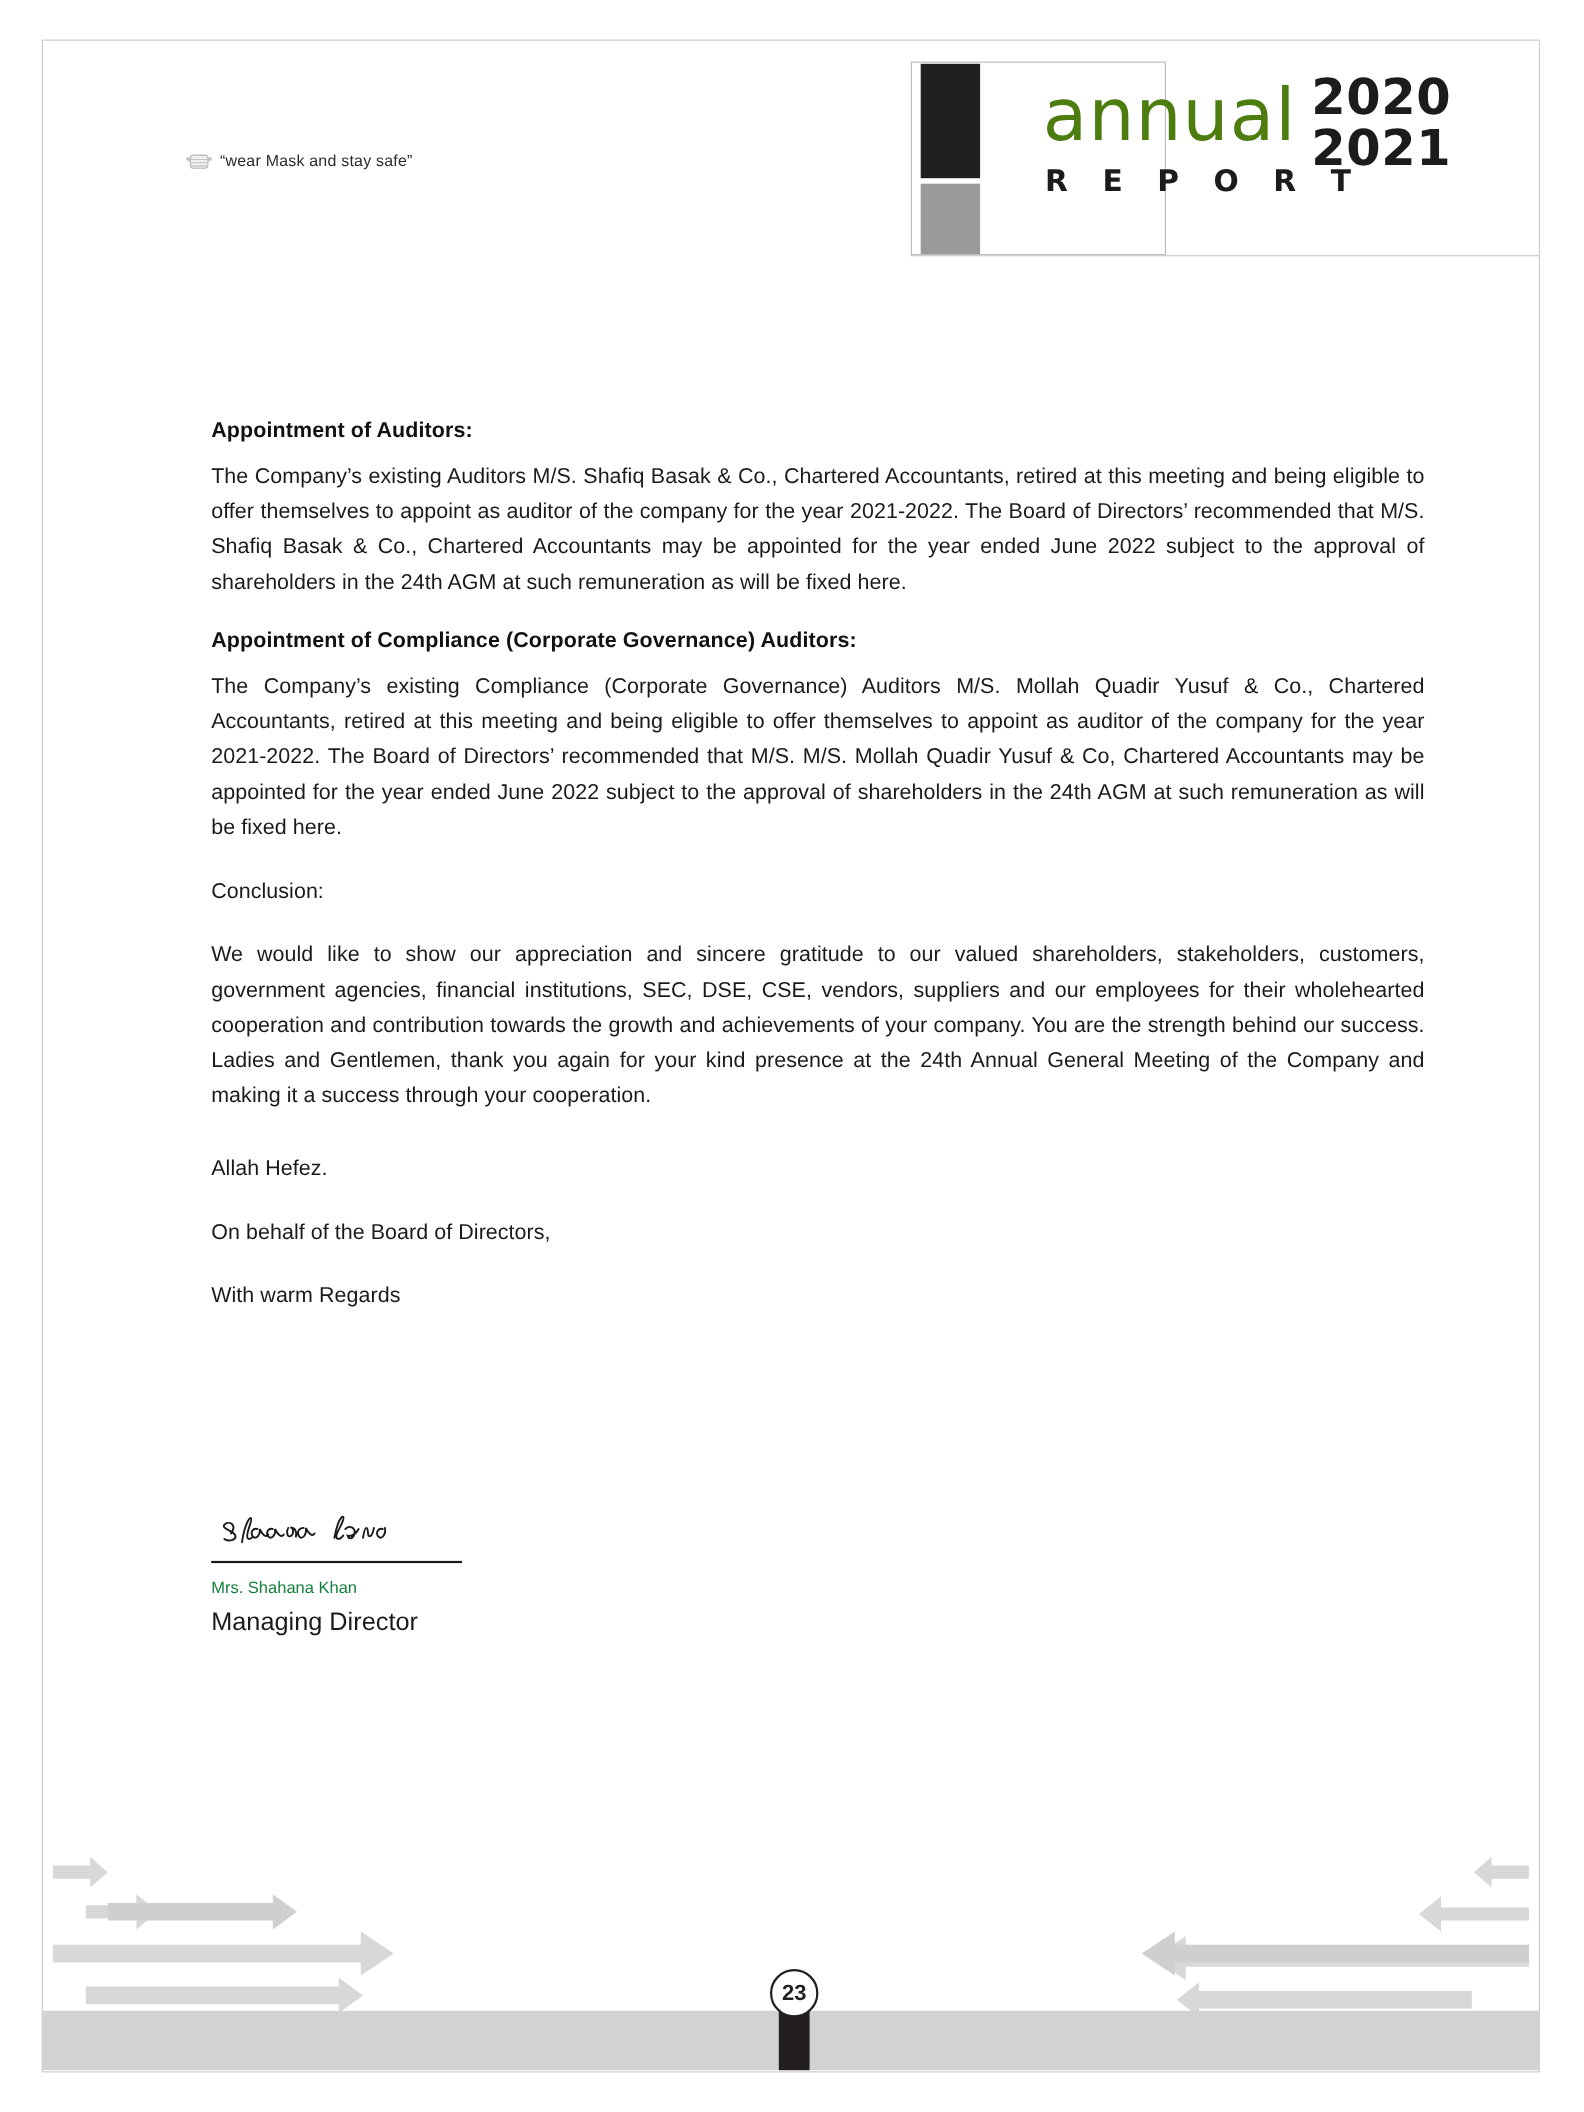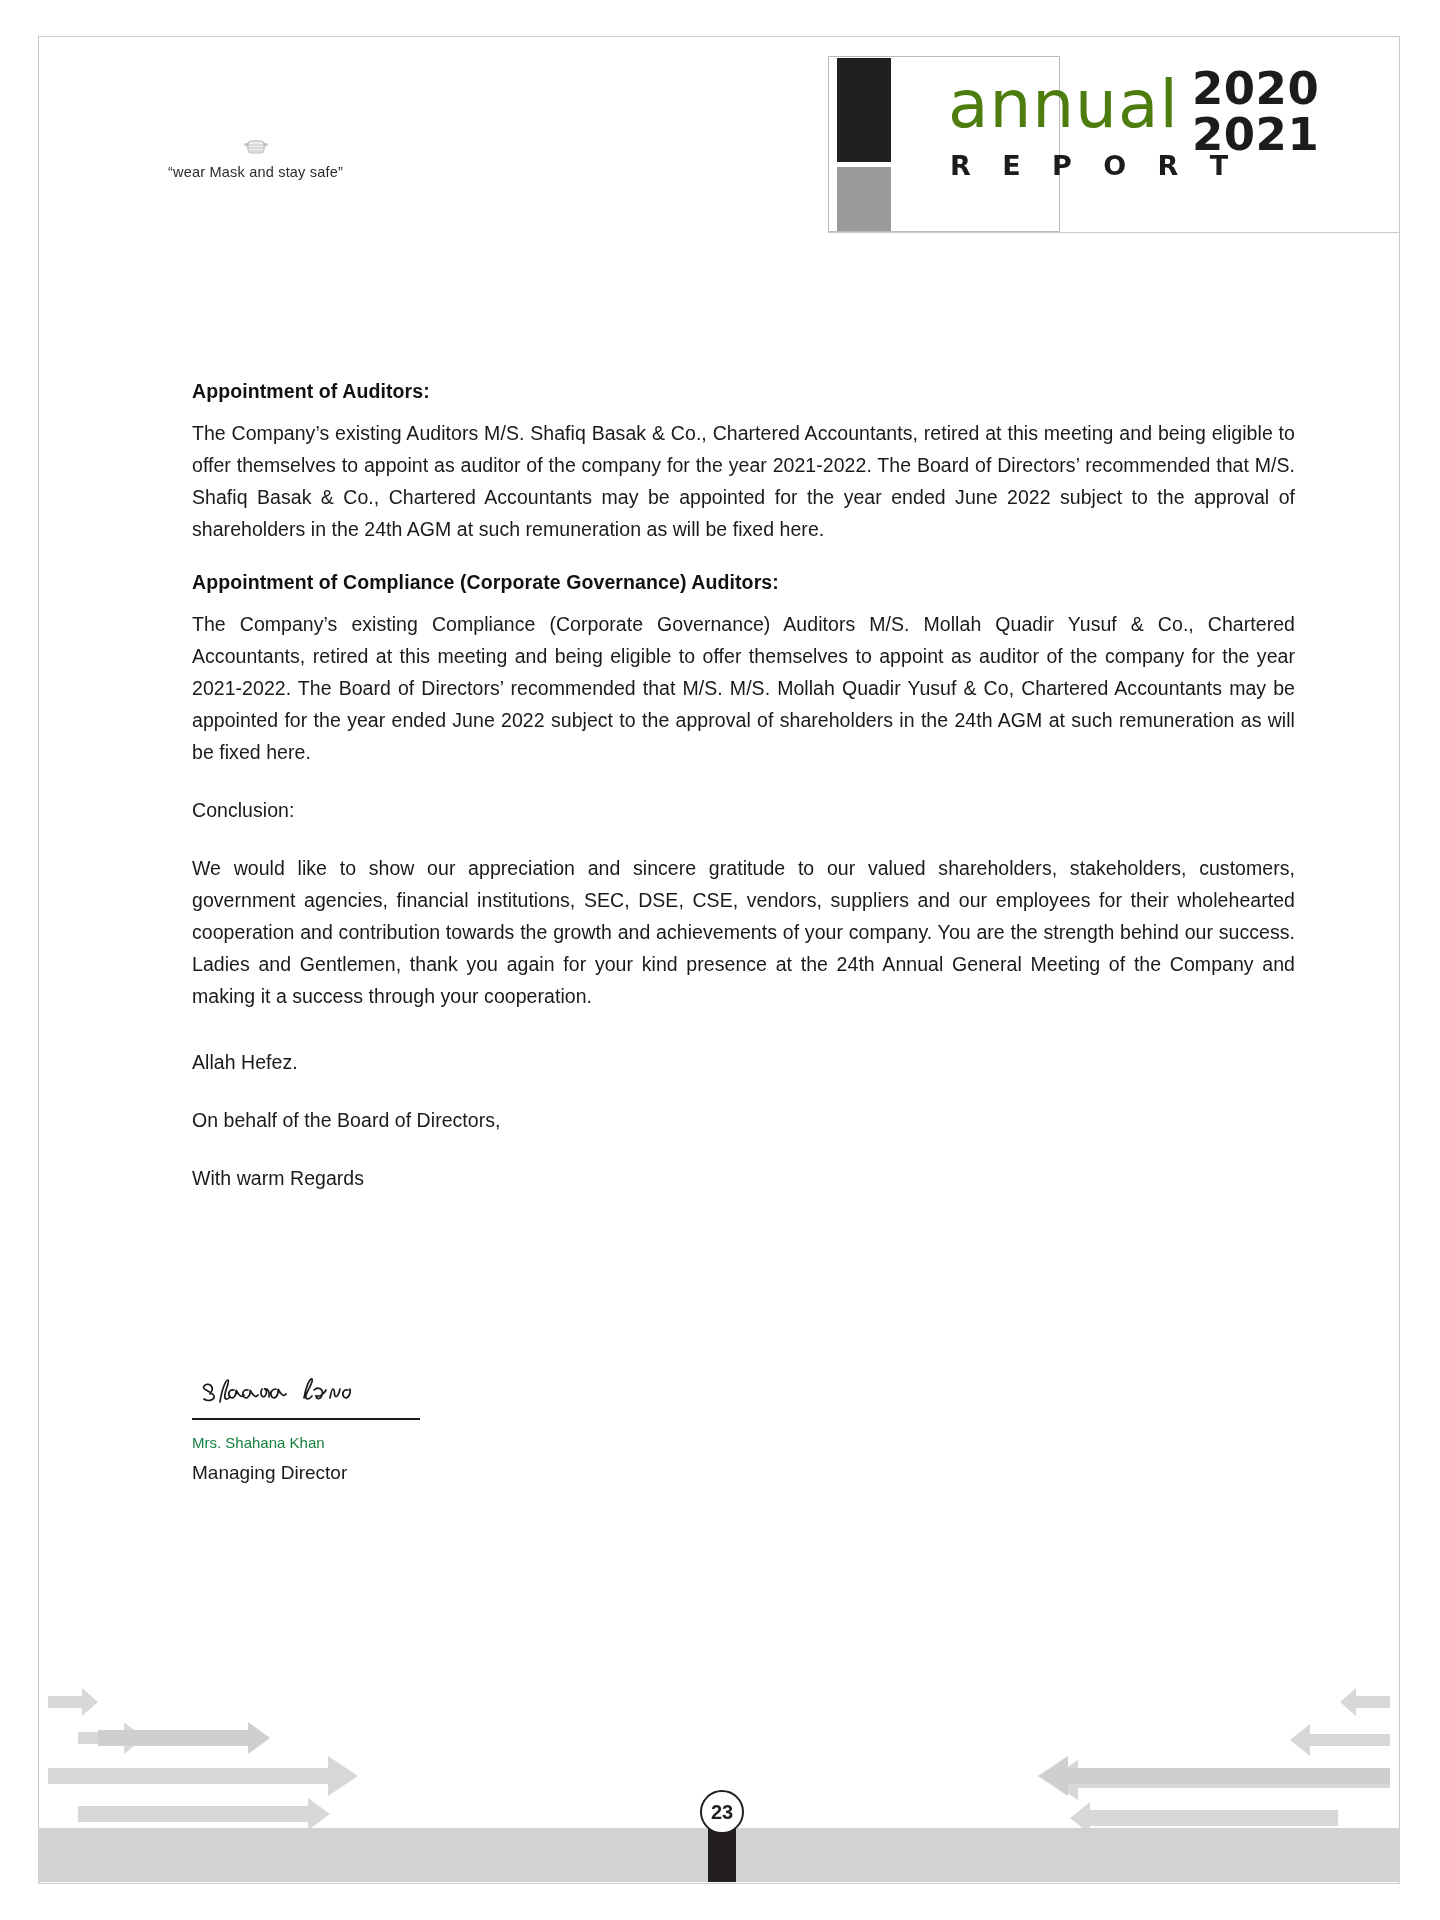--- a/index.html
+++ b/index.html
@@ -35,21 +35,20 @@
   }
 
   
   .mask-note {
     position: absolute;
     left: 168px;
     top: 136px;
     display: flex;
     align-items: center;
     gap: 6px;
-    flex-direction: column;
   }
   .mask-icon {
     width: 26px;
     height: 22px;
     display: block;
   }
   .mask-text {
     font-size: 14.5px;
     color: #2b2b2b;
     letter-spacing: 0.2px;
@@ -184,21 +183,21 @@
     height: 2px;
     background: #1a1a1a;
     margin: 2px 0 8px 0;
   }
   .sig-name {
     font-size: 15px;
     line-height: 30px;
     color: #15803d;
   }
   .sig-title {
-    font-size: 19px;
+    font-size: 23px;
     line-height: 30px;
     color: #1a1a1a;
   }
 
   
   .footer-art {
     position: absolute;
     left: 38px;
     top: 1660px;
     width: 1362px;

